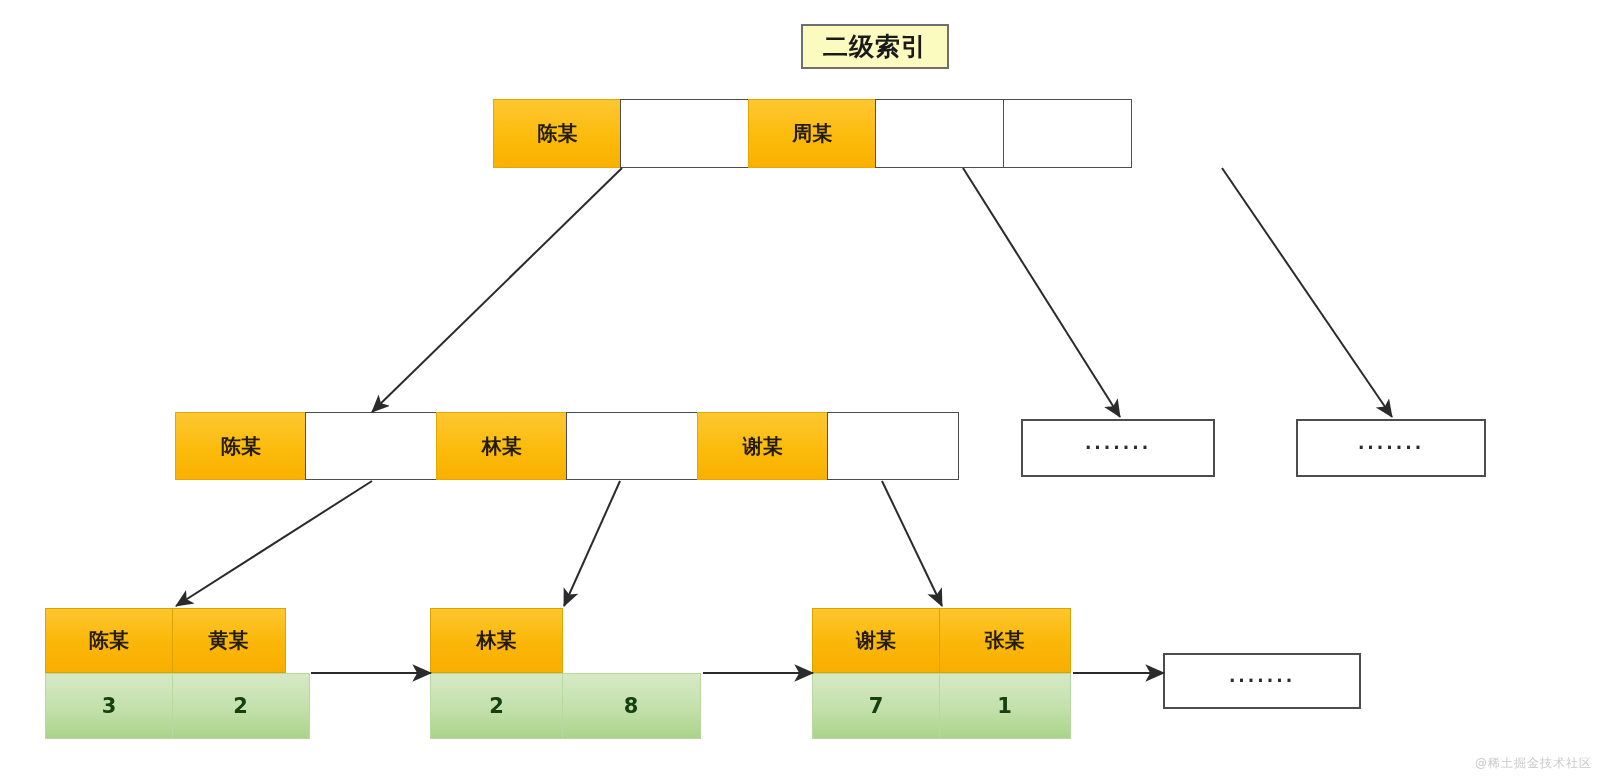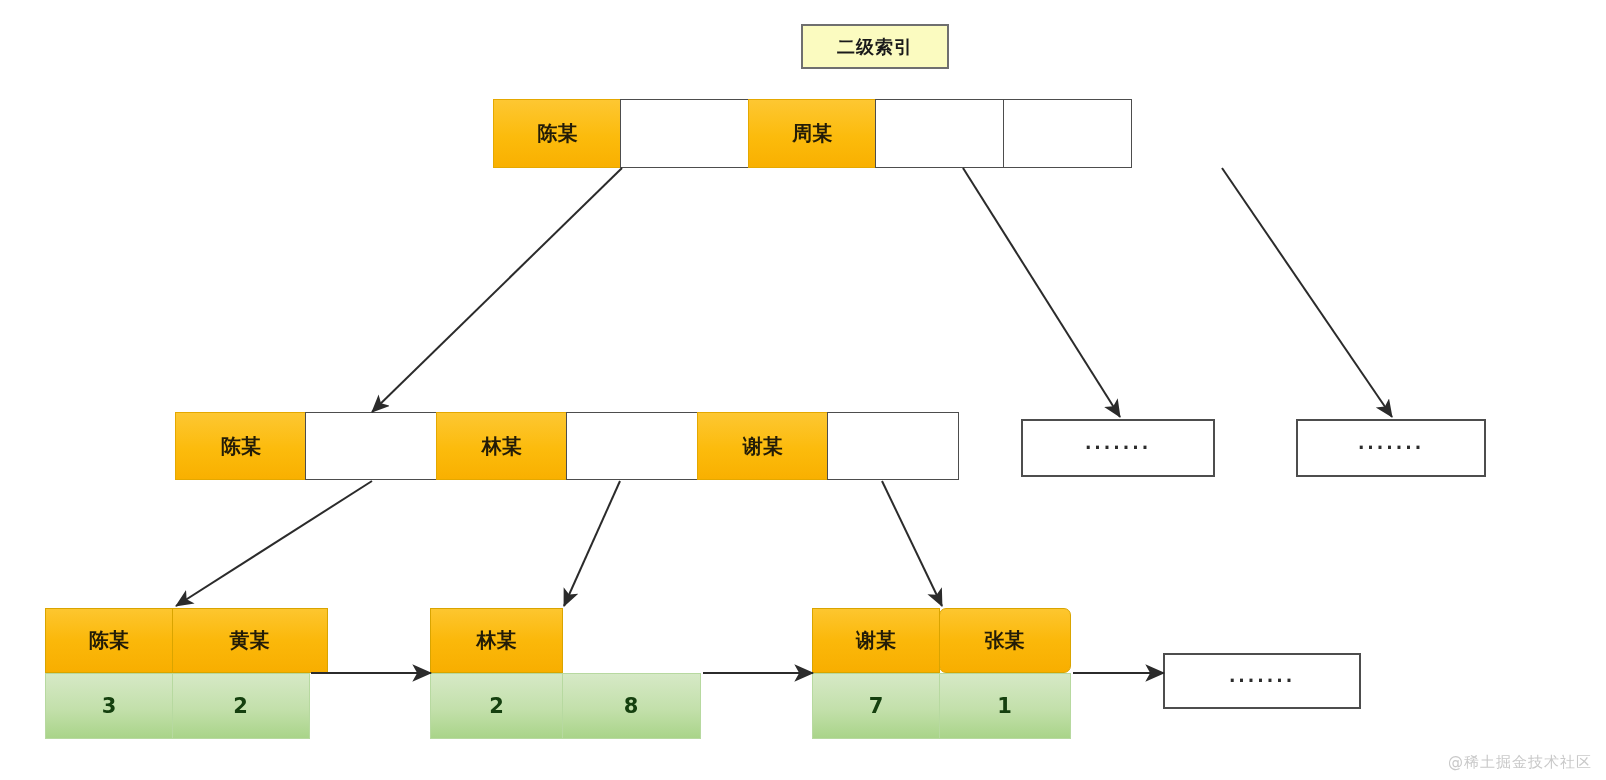--- a/index.html
+++ b/index.html
@@ -24,21 +24,21 @@
     left: 801px;
     top: 24px;
     width: 148px;
     height: 45px;
     background: #fbfbc0;
     border: 2px solid #6f6f6f;
     box-sizing: border-box;
     display: flex;
     align-items: center;
     justify-content: center;
-    font-size: 18px;
+    font-size: 25px;
     font-weight: bold;
     color: #1a1a1a;
     letter-spacing: 1px;
   }
 
   
   .node {
     position: absolute;
     display: flex;
     box-sizing: border-box;
@@ -120,21 +120,21 @@
     width: 1606px;
     height: 780px;
     pointer-events: none;
   }
 
   
   .watermark {
     position: absolute;
     right: 14px;
     bottom: 8px;
-    font-size: 15px;
+    font-size: 12px;
     color: #c9c9c9;
     letter-spacing: 1px;
     white-space: nowrap;
   }
 </style>
 </head>
 <body>
 
 <div id="canvas">
 
@@ -157,42 +157,42 @@
     <div class="cell ptr" style="width:132px;"></div>
   </div>
 
   <div class="ellipsis-box" style="left:1021px; top:419px; width:194px; height:58px;">·······</div>
 
   <div class="ellipsis-box" style="left:1296px; top:419px; width:190px; height:58px;">·······</div>
 
   <div class="leaf" style="left:45px; top:608px;">
     <div class="leaf-row keys">
       <div class="leaf-cell" style="width:128px;height:65px;">陈某</div>
-      <div class="leaf-cell" style="width:156px;height:65px;">黄某</div>
+      <div class="leaf-cell" style="width:114px;height:65px;">黄某</div>
     </div>
     <div class="leaf-row vals">
       <div class="leaf-cell" style="width:128px;height:66px;">3</div>
       <div class="leaf-cell" style="width:138px;height:66px;">2</div>
     </div>
   </div>
 
   <div class="leaf" style="left:430px; top:608px;">
     <div class="leaf-row keys">
       <div class="leaf-cell" style="width:133px;height:65px;">林某</div>
     </div>
     <div class="leaf-row vals">
       <div class="leaf-cell" style="width:133px;height:66px;">2</div>
       <div class="leaf-cell" style="width:139px;height:66px;">8</div>
     </div>
   </div>
 
   <div class="leaf" style="left:812px; top:608px;">
     <div class="leaf-row keys">
       <div class="leaf-cell" style="width:128px;height:65px;">谢某</div>
-      <div class="leaf-cell" style="width:132px;height:65px;border-radius:7px;">张某</div>
+      <div class="leaf-cell" style="width:132px;height:65px;">张某</div>
     </div>
     <div class="leaf-row vals">
       <div class="leaf-cell" style="width:128px;height:66px;">7</div>
       <div class="leaf-cell" style="width:132px;height:66px;">1</div>
     </div>
   </div>
 
   <div class="ellipsis-box" style="left:1163px; top:653px; width:198px; height:56px;">·······</div>
 
   <svg id="arrows" viewBox="0 0 1606 780">

